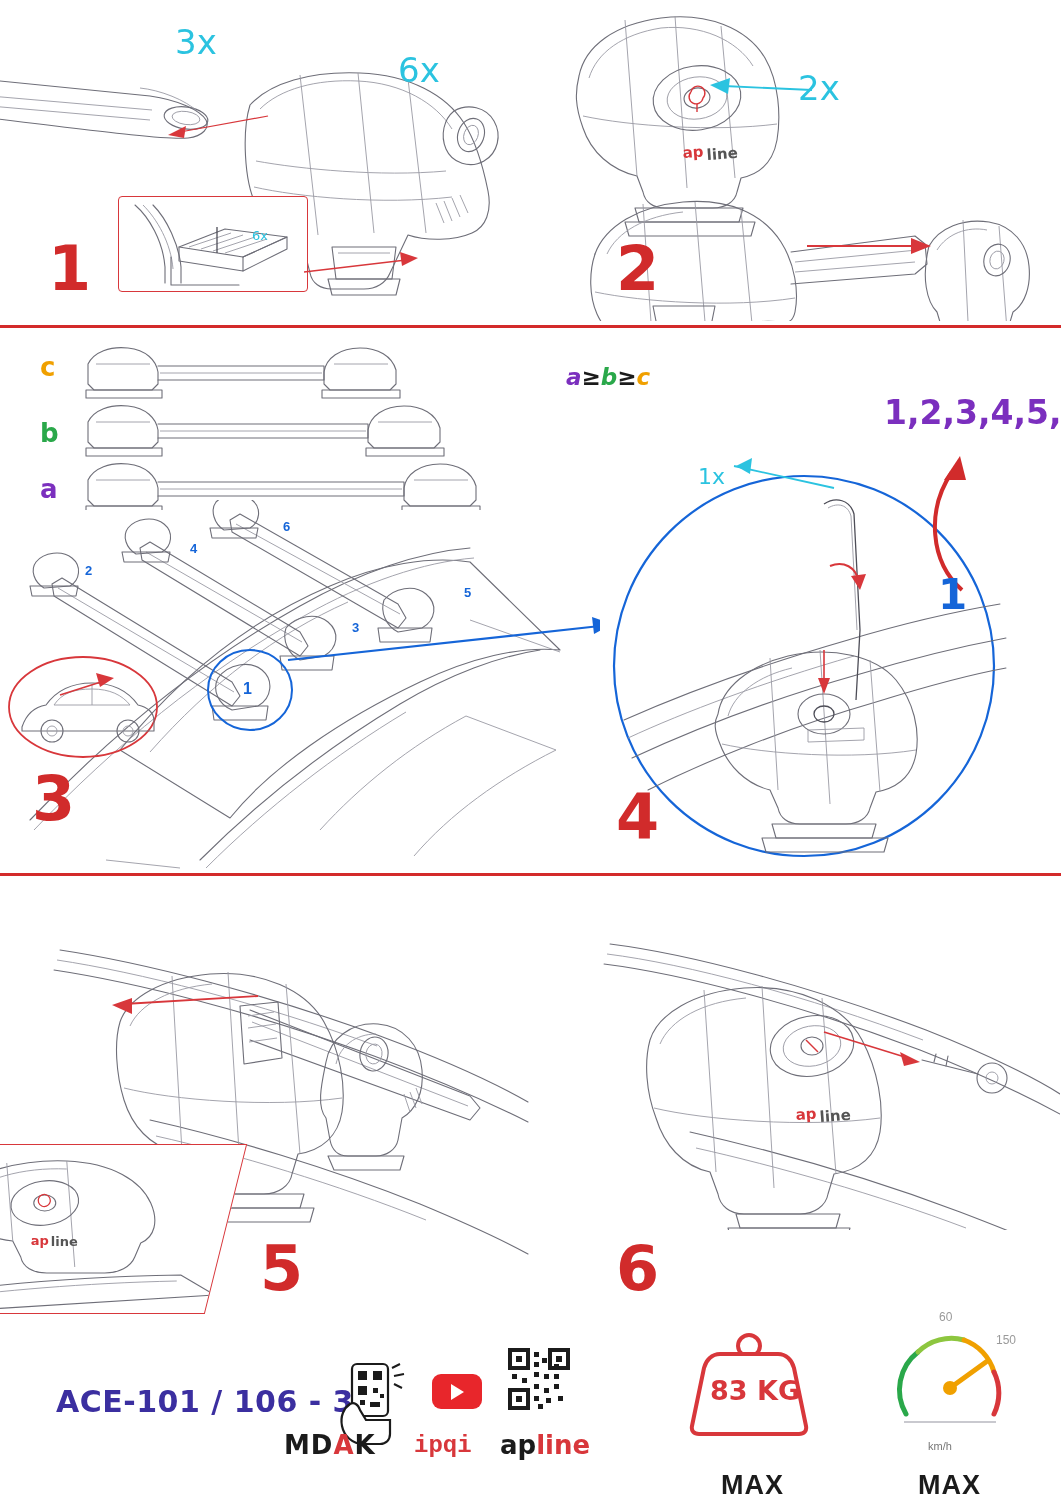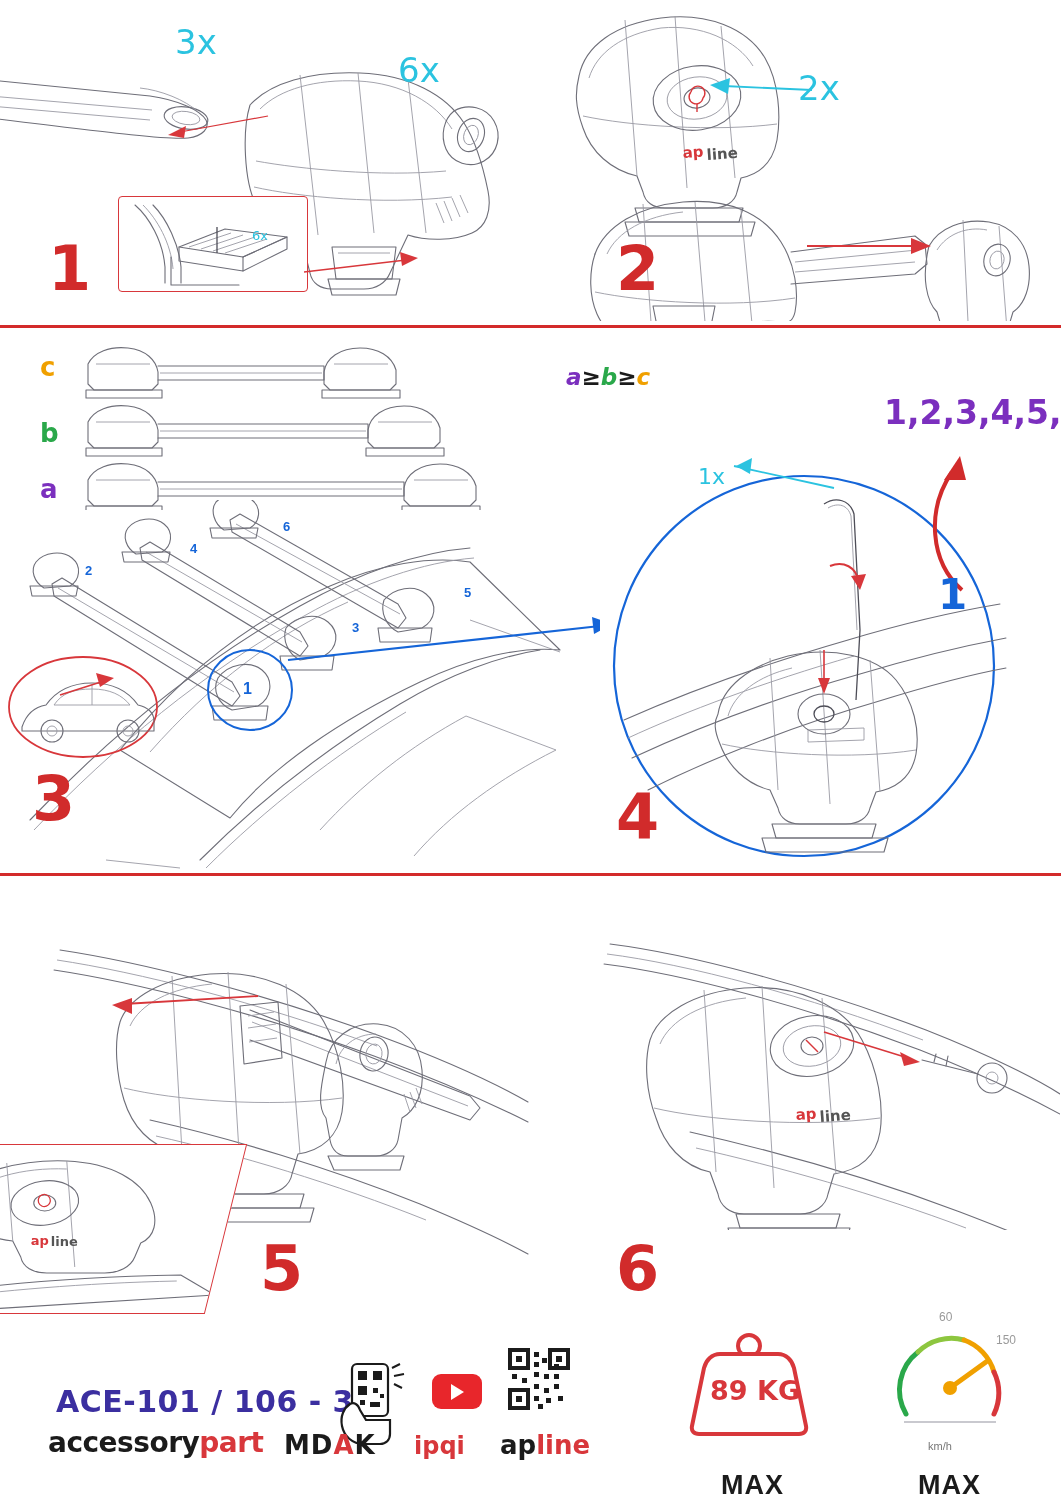--- a/index.html
+++ b/index.html
@@ -587,40 +587,37 @@
     </g>
 
     <path d="M284 132 L368 158" stroke="#d8373b" stroke-width="1.6" fill="none"></path>
     <path d="M380 162 L360 152 L364 166 Z" fill="#d8373b"></path>
   </svg>
 
   <div class="stepnum" style="left:616px; top:1238px;">6</div>
 
   <div class="brand-model" style="left:56px; top:1384px;">ACE-101 / 106 - 3X</div>
 
-  <div style="position:absolute; left:48px; top:1426px;">
-    <span class="brand-acc"><span>accessory</span><span class="red">part</span></span>
-  </div>
 
   <svg class="art" style="left:336px; top:1362px;" width="74" height="84" viewBox="0 0 74 84">
     <rect x="16" y="2" width="36" height="52" rx="5" fill="#fff" stroke="#1b1b1b" stroke-width="2.2"></rect>
     <rect x="22" y="9" width="9" height="9" fill="#1b1b1b"></rect>
     <rect x="37" y="9" width="9" height="9" fill="#1b1b1b"></rect>
     <rect x="22" y="24" width="9" height="9" fill="#1b1b1b"></rect>
     <rect x="37" y="26" width="5" height="5" fill="#1b1b1b"></rect>
     <rect x="44" y="32" width="4" height="4" fill="#1b1b1b"></rect>
     <rect x="24" y="38" width="5" height="5" fill="#1b1b1b"></rect>
     <rect x="34" y="40" width="10" height="5" fill="#1b1b1b"></rect>
     <path d="M56 6 L64 2 M58 14 L68 12 M58 22 L66 26" stroke="#1b1b1b" stroke-width="2" fill="none"></path>
     <path d="M14 42 C8 46 4 54 6 64 C8 74 16 82 28 82 L44 82 C50 82 54 78 54 72 L54 58 L30 58 L24 48 C22 42 18 40 14 42 Z" fill="#fff" stroke="#1b1b1b" stroke-width="2.2"></path>
   </svg>
   <div class="brand-mdak" style="position:absolute; left:284px; top:1430px;"><span>MD</span><span class="red">A</span><span>K</span></div>
 
   <div class="yt" style="left:432px; top:1374px;"></div>
-  <div class="brand-ipqi" style="position:absolute; left:414px; top:1432px;">ipqi</div>
+  <div class="brand-ipqi" style="position:absolute; left:414px; top:1432px;font-family:Liberation Mono, monospace;">ipqi</div>
 
   <svg class="qrbox" style="left:508px; top:1348px;" width="62" height="62" viewBox="0 0 62 62">
     <rect x="0" y="0" width="62" height="62" fill="#fff"></rect>
     <rect x="2" y="2" width="18" height="18" fill="none" stroke="#1b1b1b" stroke-width="4"></rect>
     <rect x="42" y="2" width="18" height="18" fill="none" stroke="#1b1b1b" stroke-width="4"></rect>
     <rect x="2" y="42" width="18" height="18" fill="none" stroke="#1b1b1b" stroke-width="4"></rect>
     <rect x="8" y="8" width="6" height="6" fill="#1b1b1b"></rect>
     <rect x="48" y="8" width="6" height="6" fill="#1b1b1b"></rect>
     <rect x="8" y="48" width="6" height="6" fill="#1b1b1b"></rect>
     <rect x="26" y="4" width="5" height="5" fill="#1b1b1b"></rect>
@@ -639,21 +636,21 @@
     <rect x="50" y="48" width="5" height="5" fill="#1b1b1b"></rect>
     <rect x="30" y="56" width="5" height="5" fill="#1b1b1b"></rect>
     <rect x="46" y="16" width="5" height="5" fill="#1b1b1b"></rect>
   </svg>
   <div class="brand-apline" style="position:absolute; left:500px; top:1430px;"><span>ap</span><span class="red">line</span></div>
 
   <svg class="art" style="left:686px; top:1330px;" width="126" height="106" viewBox="0 0 126 106">
     <path d="M52 16 a11 11 0 0 1 22 0 a11 11 0 0 1 -4 8 L56 24 a11 11 0 0 1 -4 -8 Z" fill="none" stroke="#d8373b" stroke-width="4"></path>
     <path d="M34 24 L92 24 C100 24 106 30 108 38 L120 96 C121 101 118 104 113 104 L13 104 C8 104 5 101 6 96 L18 38 C20 30 26 24 34 24 Z" fill="#fff" stroke="#d8373b" stroke-width="4" stroke-linejoin="round"></path>
   </svg>
-  <div class="weight-text" style="left:710px; top:1375px;">89 KG</div>
+  <div class="weight-text" style="left:710px; top:1375px;">83 KG</div>
   <div class="maxlabel" style="left:721px; top:1446px;">MAX</div>
 
   <svg class="art" style="left:890px; top:1322px;" width="126" height="118" viewBox="0 0 126 118">
     <path d="M16 92 A48 48 0 0 1 28 30" fill="none" stroke="#2aa84a" stroke-width="5" stroke-linecap="round"></path>
     <path d="M28 30 A48 48 0 0 1 74 18" fill="none" stroke="#8dc63f" stroke-width="5" stroke-linecap="round"></path>
     <path d="M74 18 A48 48 0 0 1 104 50" fill="none" stroke="#f0a000" stroke-width="5" stroke-linecap="round"></path>
     <path d="M104 50 A48 48 0 0 1 104 92" fill="none" stroke="#d8373b" stroke-width="5" stroke-linecap="round"></path>
     <circle cx="60" cy="66" r="7" fill="#f0a000"></circle>
     <path d="M60 66 L96 40" stroke="#f0a000" stroke-width="5" stroke-linecap="round"></path>
     <path d="M14 100 L106 100" stroke="#c9c9cf" stroke-width="2"></path>

